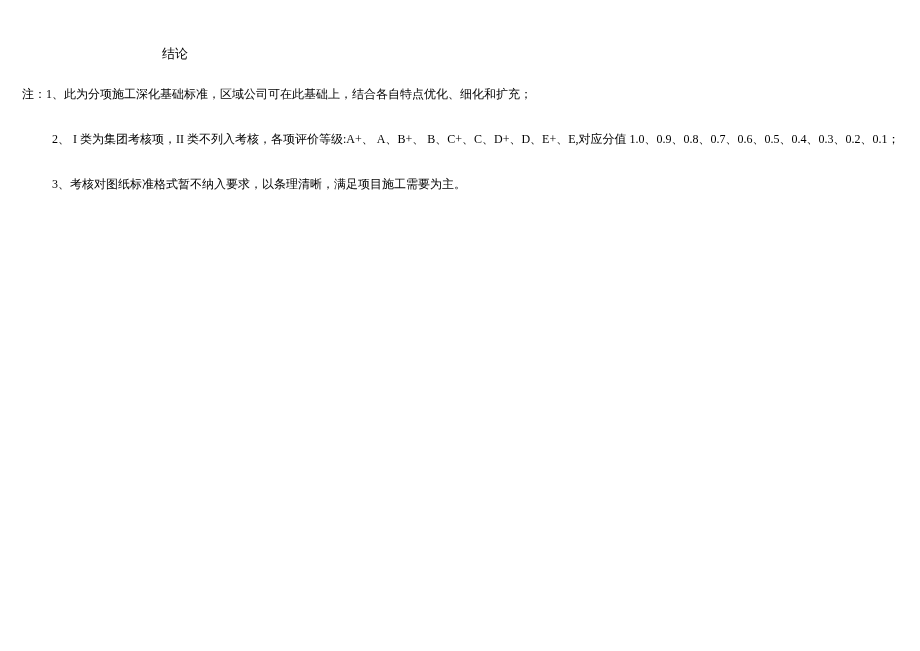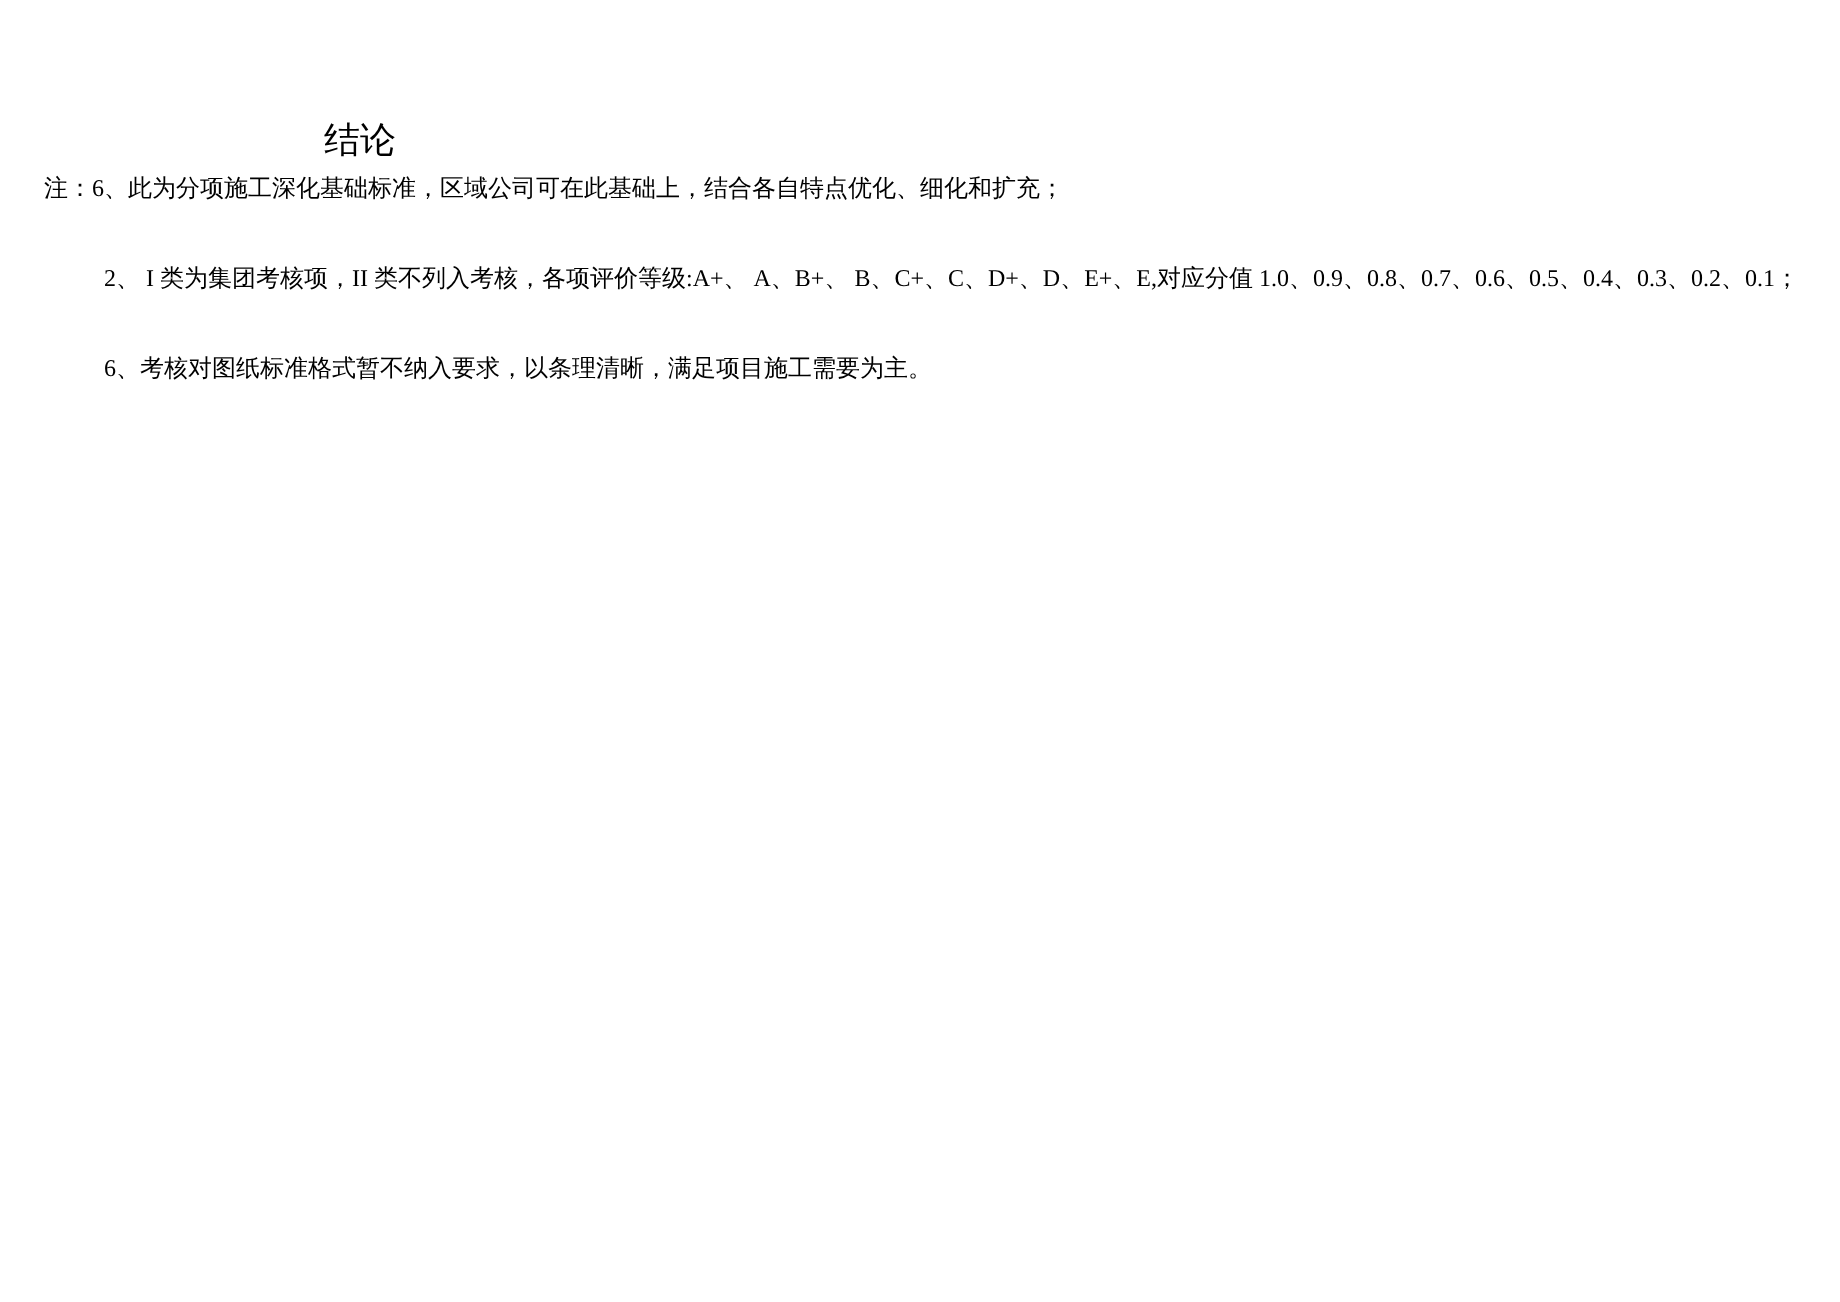--- a/index.html
+++ b/index.html
@@ -11,23 +11,23 @@
       width: 920px;
       height: 651px;
       background: #ffffff;
       font-family: "SimSun", "宋体", serif;
       font-size: 12px;
       color: #000000;
       position: relative;
     }
     .title {
       position: absolute;
-      top: 58px;
+      top: 45px;
       left: 162px;
-      font-size: 18px;
+      font-size: 13px;
     }
     .notes-container {
       position: absolute;
       top: 86px;
       left: 22px;
     }
     .note-line {
       line-height: 1.35;
       white-space: nowrap;
       font-size: 12px;
@@ -43,21 +43,21 @@
       margin-top: 29px;
     }
   </style>
 </head>
 <body>
 
 <div class="title">结论</div>
 
 <div class="notes-container">
   <div class="note-line">
-    <span class="note-prefix">注：</span><span class="note-item">6、此为分项施工深化基础标准，区域公司可在此基础上，结合各自特点优化、细化和扩充；</span>
+    <span class="note-prefix">注：</span><span class="note-item">1、此为分项施工深化基础标准，区域公司可在此基础上，结合各自特点优化、细化和扩充；</span>
   </div>
   <div class="note-line indent-second">
     <span class="note-item">2、  I 类为集团考核项，II 类不列入考核，各项评价等级:A+、 A、B+、 B、C+、C、D+、D、E+、E,对应分值 1.0、0.9、0.8、0.7、0.6、0.5、0.4、0.3、0.2、0.1；</span>
   </div>
   <div class="note-line indent-second">
-    <span class="note-item">6、考核对图纸标准格式暂不纳入要求，以条理清晰，满足项目施工需要为主。</span>
+    <span class="note-item">3、考核对图纸标准格式暂不纳入要求，以条理清晰，满足项目施工需要为主。</span>
   </div>
 </div>
 
 </body></html>

